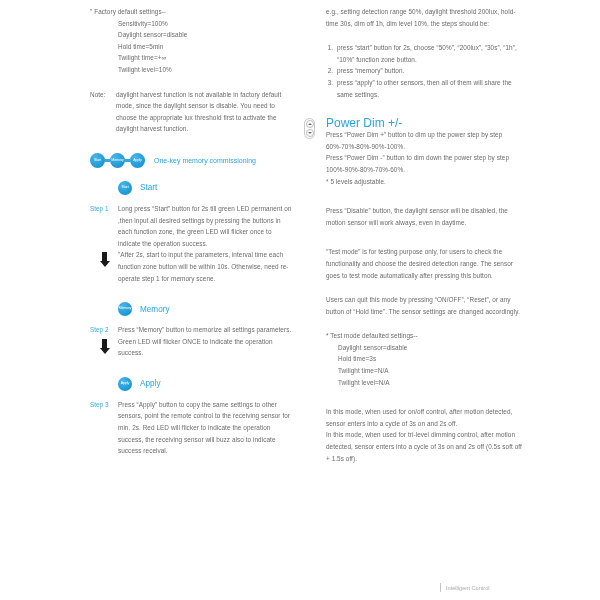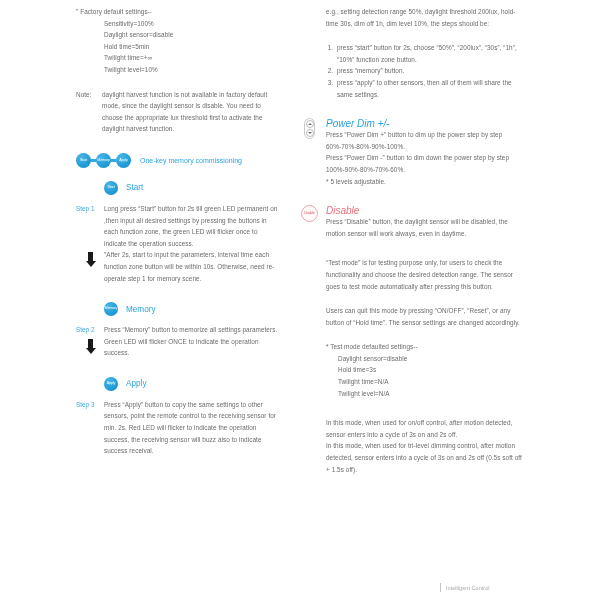--- a/index.html
+++ b/index.html
@@ -15,21 +15,21 @@
     position: relative;
     overflow: hidden;
   }
   .page {
     position: relative;
     width: 600px;
     height: 600px;
   }
   .col-left {
     position: absolute;
-    left: 76px;
+    left: 90px;
     top: 6px;
     width: 205px;
   }
   .col-right {
     position: absolute;
     left: 326px;
     top: 6px;
     width: 200px;
   }
   .txt {
@@ -142,24 +142,23 @@
   .r-icon {
     position: absolute;
     left: -26px;
     top: 0px;
     width: 19px;
     flex: none;
     display: flex;
     justify-content: center;
   }
   .r-title {
-    font-size: 10px;
+    font-size: 12px;
     color: #2aa4de;
     line-height: 11px;
-    font-style: italic;
   }
 
   
   .dim-icon {
     width: 11px;
     height: 21px;
     border: 0.8px solid #c9c9c9;
     border-radius: 5.5px;
     background: #fdfdfd;
     display: flex;
@@ -355,26 +354,20 @@
         </div>
       </div>
       <div class="r-title">Power Dim +/-</div>
     </div>
     <div class="txt">Press “Power Dim +” button to dim up the power step by step 60%-70%-80%-90%-100%.</div>
     <div class="txt">Press “Power Dim -” button to dim down the power step by step 100%-90%-80%-70%-60%.</div>
     <div class="txt">* 5 levels adjustable.</div>
 
     <div class="gap-l"></div>
 
-    <div class="r-head">
-      <div class="r-icon">
-        <div class="circ-btn">Disable</div>
-      </div>
-      <div class="r-title r-title-red">Disable</div>
-    </div>
     <div class="txt">Press “Disable” button, the daylight sensor will be disabled, the motion sensor will work always, even in daytime.</div>
 
     <div class="gap-l"></div>
 
     <div class="txt">“Test mode” is for testing purpose only, for users to check the functionality and choose the desired detection range. The sensor goes to test mode automatically after pressing this button.</div>
     <div class="gap-m"></div>
     <div class="txt">Users can quit this mode by pressing “ON/OFF”, “Reset”, or any button of “Hold time”. The sensor settings are changed accordingly.</div>
 
     <div class="gap-m"></div>
 

